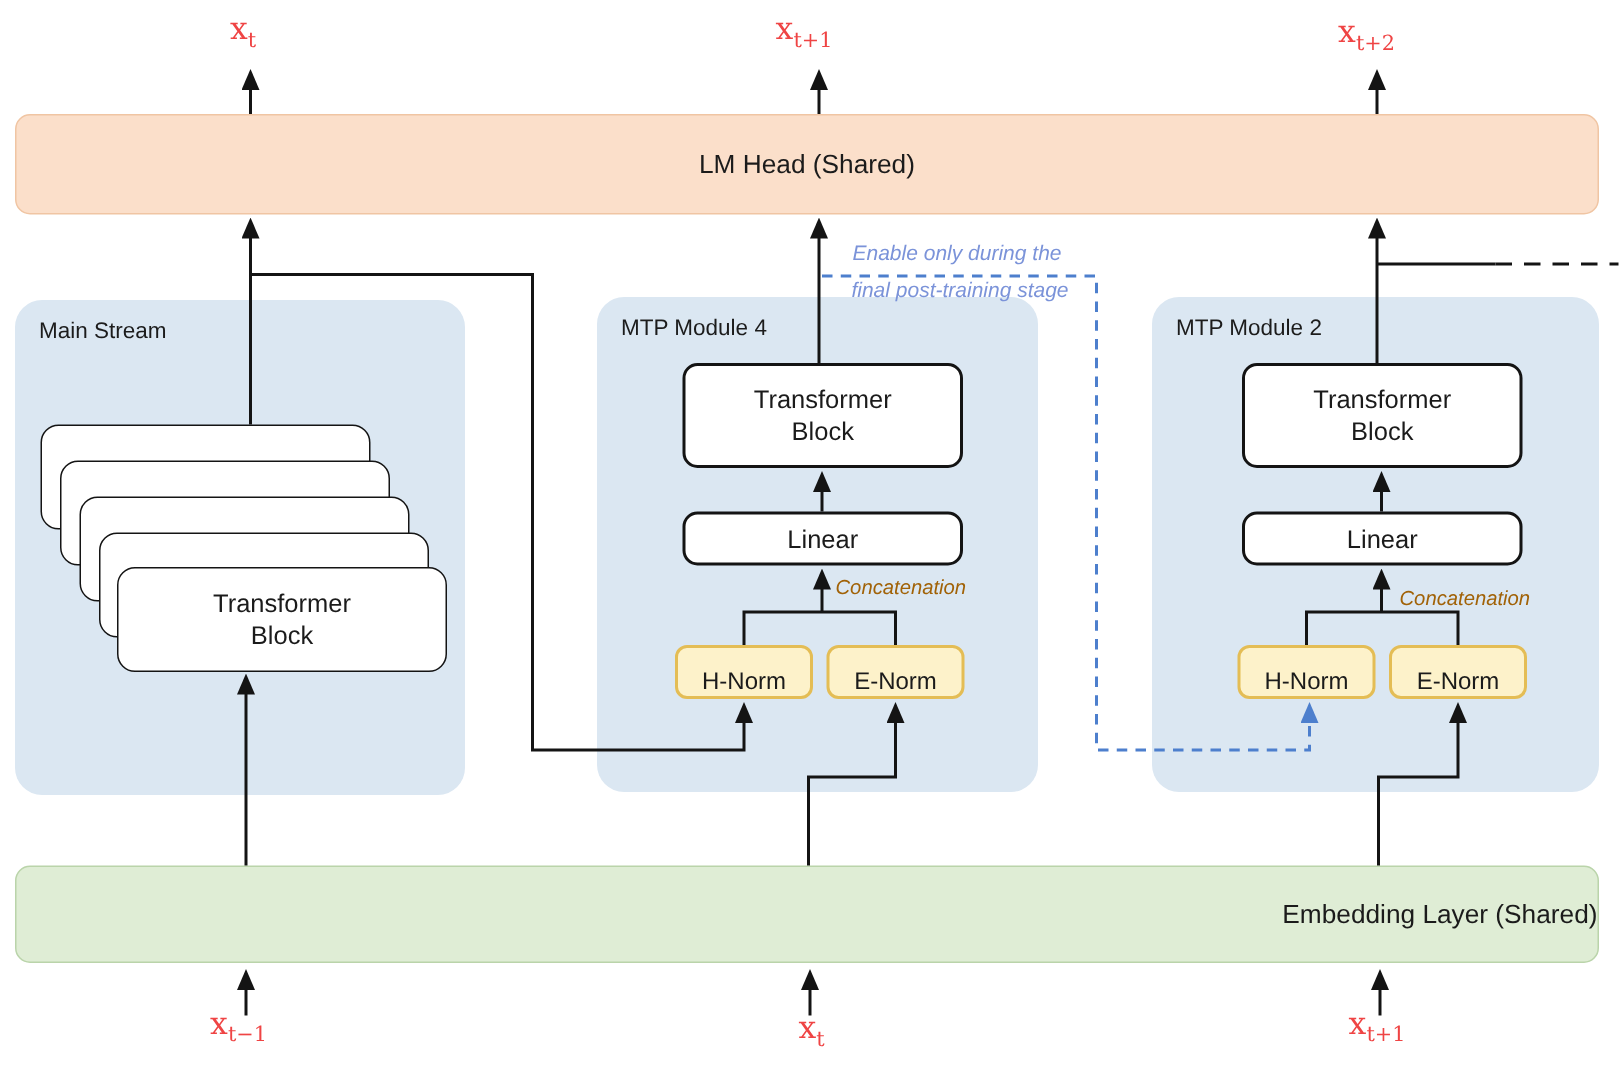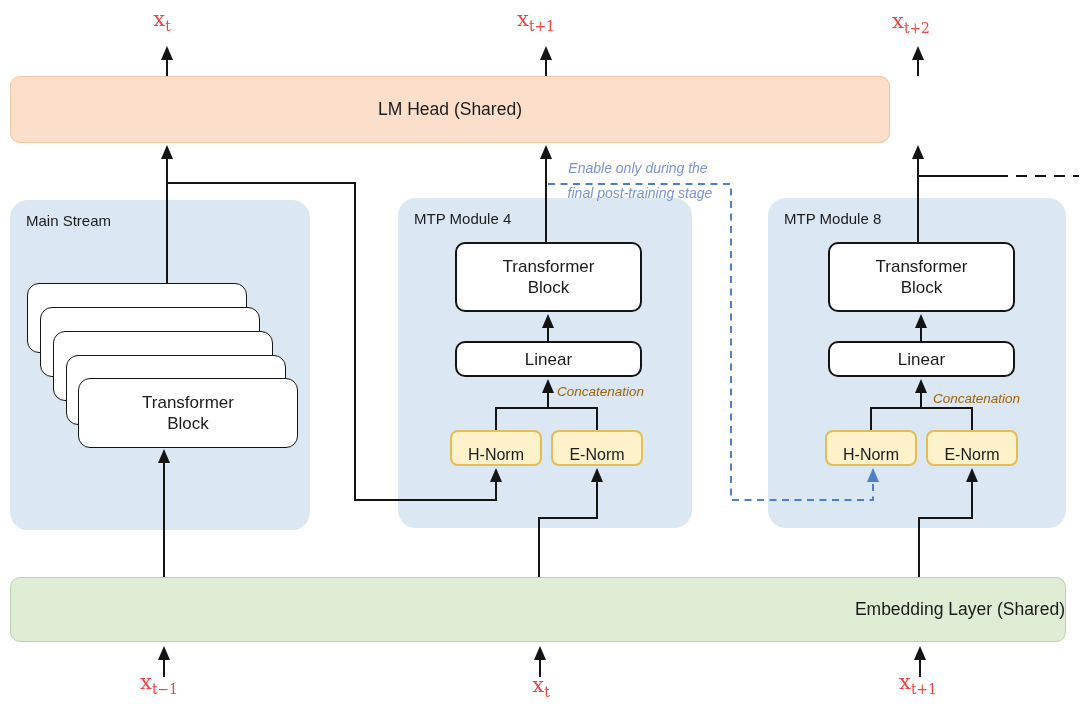--- a/index.html
+++ b/index.html
@@ -58,24 +58,24 @@
 
 <div class="canvas">
 
   <div class="module" style="left:10px;top:200px;width:300px;height:330px">
     <div class="module-title">Main Stream</div>
   </div>
   <div class="module" style="left:398px;top:198px;width:294px;height:330px">
     <div class="module-title">MTP Module 4</div>
   </div>
   <div class="module" style="left:768px;top:198px;width:298px;height:330px">
-    <div class="module-title">MTP Module 8</div>
+    <div class="module-title">MTP Module 2</div>
   </div>
 
-  <div class="bar lm" style="left:10px;top:76px;width:880px;height:67px">
+  <div class="bar lm" style="left:10px;top:76px;width:1056px;height:67px">
     <span>LM Head (Shared)</span>
   </div>
   <div class="bar embed" style="left:10px;top:577px;width:1056px;height:65px">
     <span>Embedding Layer (Shared)</span>
   </div>
 
   <div class="stackblock" style="left:27px;top:283px"></div>
   <div class="stackblock" style="left:40px;top:307px"></div>
   <div class="stackblock" style="left:53px;top:331px"></div>
   <div class="stackblock" style="left:66px;top:355px"></div>

